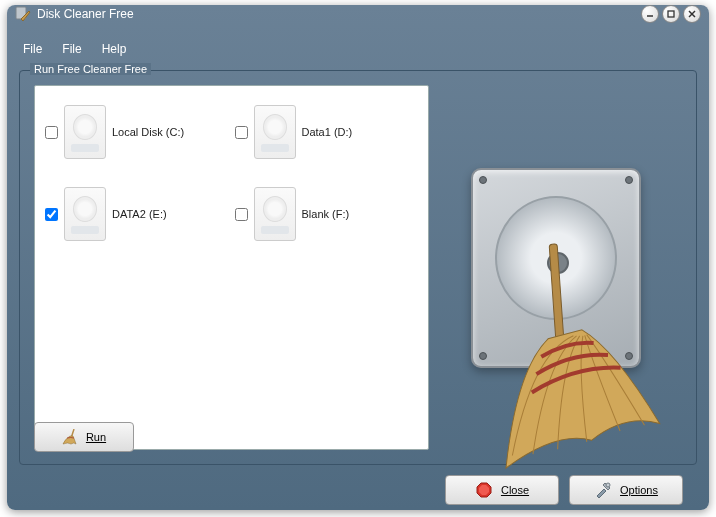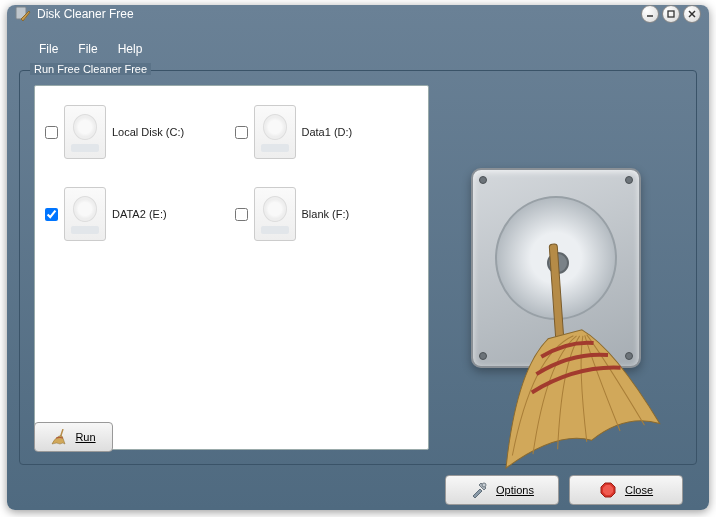--- a/index.html
+++ b/index.html
@@ -44,21 +44,21 @@
     background: radial-gradient(circle at 30% 30%, #fff, #d8d8d8);
     border: 1px solid #888;
     display: flex; align-items: center; justify-content: center;
     font-size: 10px; font-weight: bold; color: #333;
     cursor: pointer;
   }
   .menubar {
     height: 22px;
     display: flex;
     align-items: center;
-    padding: 0 24px;
+    padding: 0 8px;
     gap: 4px;
     margin-top: 17px;
   }
   .menu-item {
     color: #fff;
     padding: 2px 8px;
     cursor: pointer;
     font-size: 12px;
   }
   .content {
@@ -140,21 +140,21 @@
     flex: 1;
     display: flex;
     align-items: center;
     justify-content: center;
     position: relative;
   }
   .run-btn {
     position: absolute;
     left: 14px;
     bottom: 12px;
-    width: 79px; height: 30px;
+    width: 100px; height: 30px;
     background: linear-gradient(180deg, #f7f7f7, #dedede);
     border: 1px solid #999;
     border-radius: 4px;
     display: flex;
     align-items: center;
     justify-content: center;
     gap: 8px;
     cursor: pointer;
     font-size: 11px;
   }
@@ -309,28 +309,28 @@
           <path d="M8 7 Q3 10 1 15 Q6 13 9 15 Q12 13 14 15 Q12 9 11 7 Z" fill="#d1a85a" stroke="#8a6a2f" stroke-width="0.5"></path>
           <path d="M5 9 Q9 8 12 9" fill="none" stroke="#a23b2e" stroke-width="0.8"></path>
         </svg>
         <span>Run</span>
       </div>
     </div>
 
     <div class="footer">
       <div class="footer-btn">
         <svg width="18" height="18" viewBox="0 0 18 18">
+          <polygon points="6,2 12,2 16,6 16,12 12,16 6,16 2,12 2,6" fill="#d9342a" stroke="#9a1f17"></polygon>
+          <polygon points="7,4 11,4 14,7 14,11 11,14 7,14 4,11 4,7" fill="#f05a50"></polygon>
+        </svg>
+        <span>Close</span>
+      </div>
+      <div class="footer-btn">
+        <svg width="18" height="18" viewBox="0 0 18 18">
           <path d="M3 15 L10 8 L12 10 L5 17 Z" fill="#8a9aa8" stroke="#5f6e7a"></path>
           <path d="M11 2 L16 7 L14 9 L9 4 Z" fill="#b0b8c0" stroke="#707a82"></path>
           <circle cx="14" cy="4" r="2" fill="#c9d0d6" stroke="#707a82"></circle>
         </svg>
         <span>Options</span>
       </div>
-      <div class="footer-btn">
-        <svg width="18" height="18" viewBox="0 0 18 18">
-          <polygon points="6,2 12,2 16,6 16,12 12,16 6,16 2,12 2,6" fill="#d9342a" stroke="#9a1f17"></polygon>
-          <polygon points="7,4 11,4 14,7 14,11 11,14 7,14 4,11 4,7" fill="#f05a50"></polygon>
-        </svg>
-        <span>Close</span>
-      </div>
     </div>
   </div>
 </div>
 
 </body></html>

